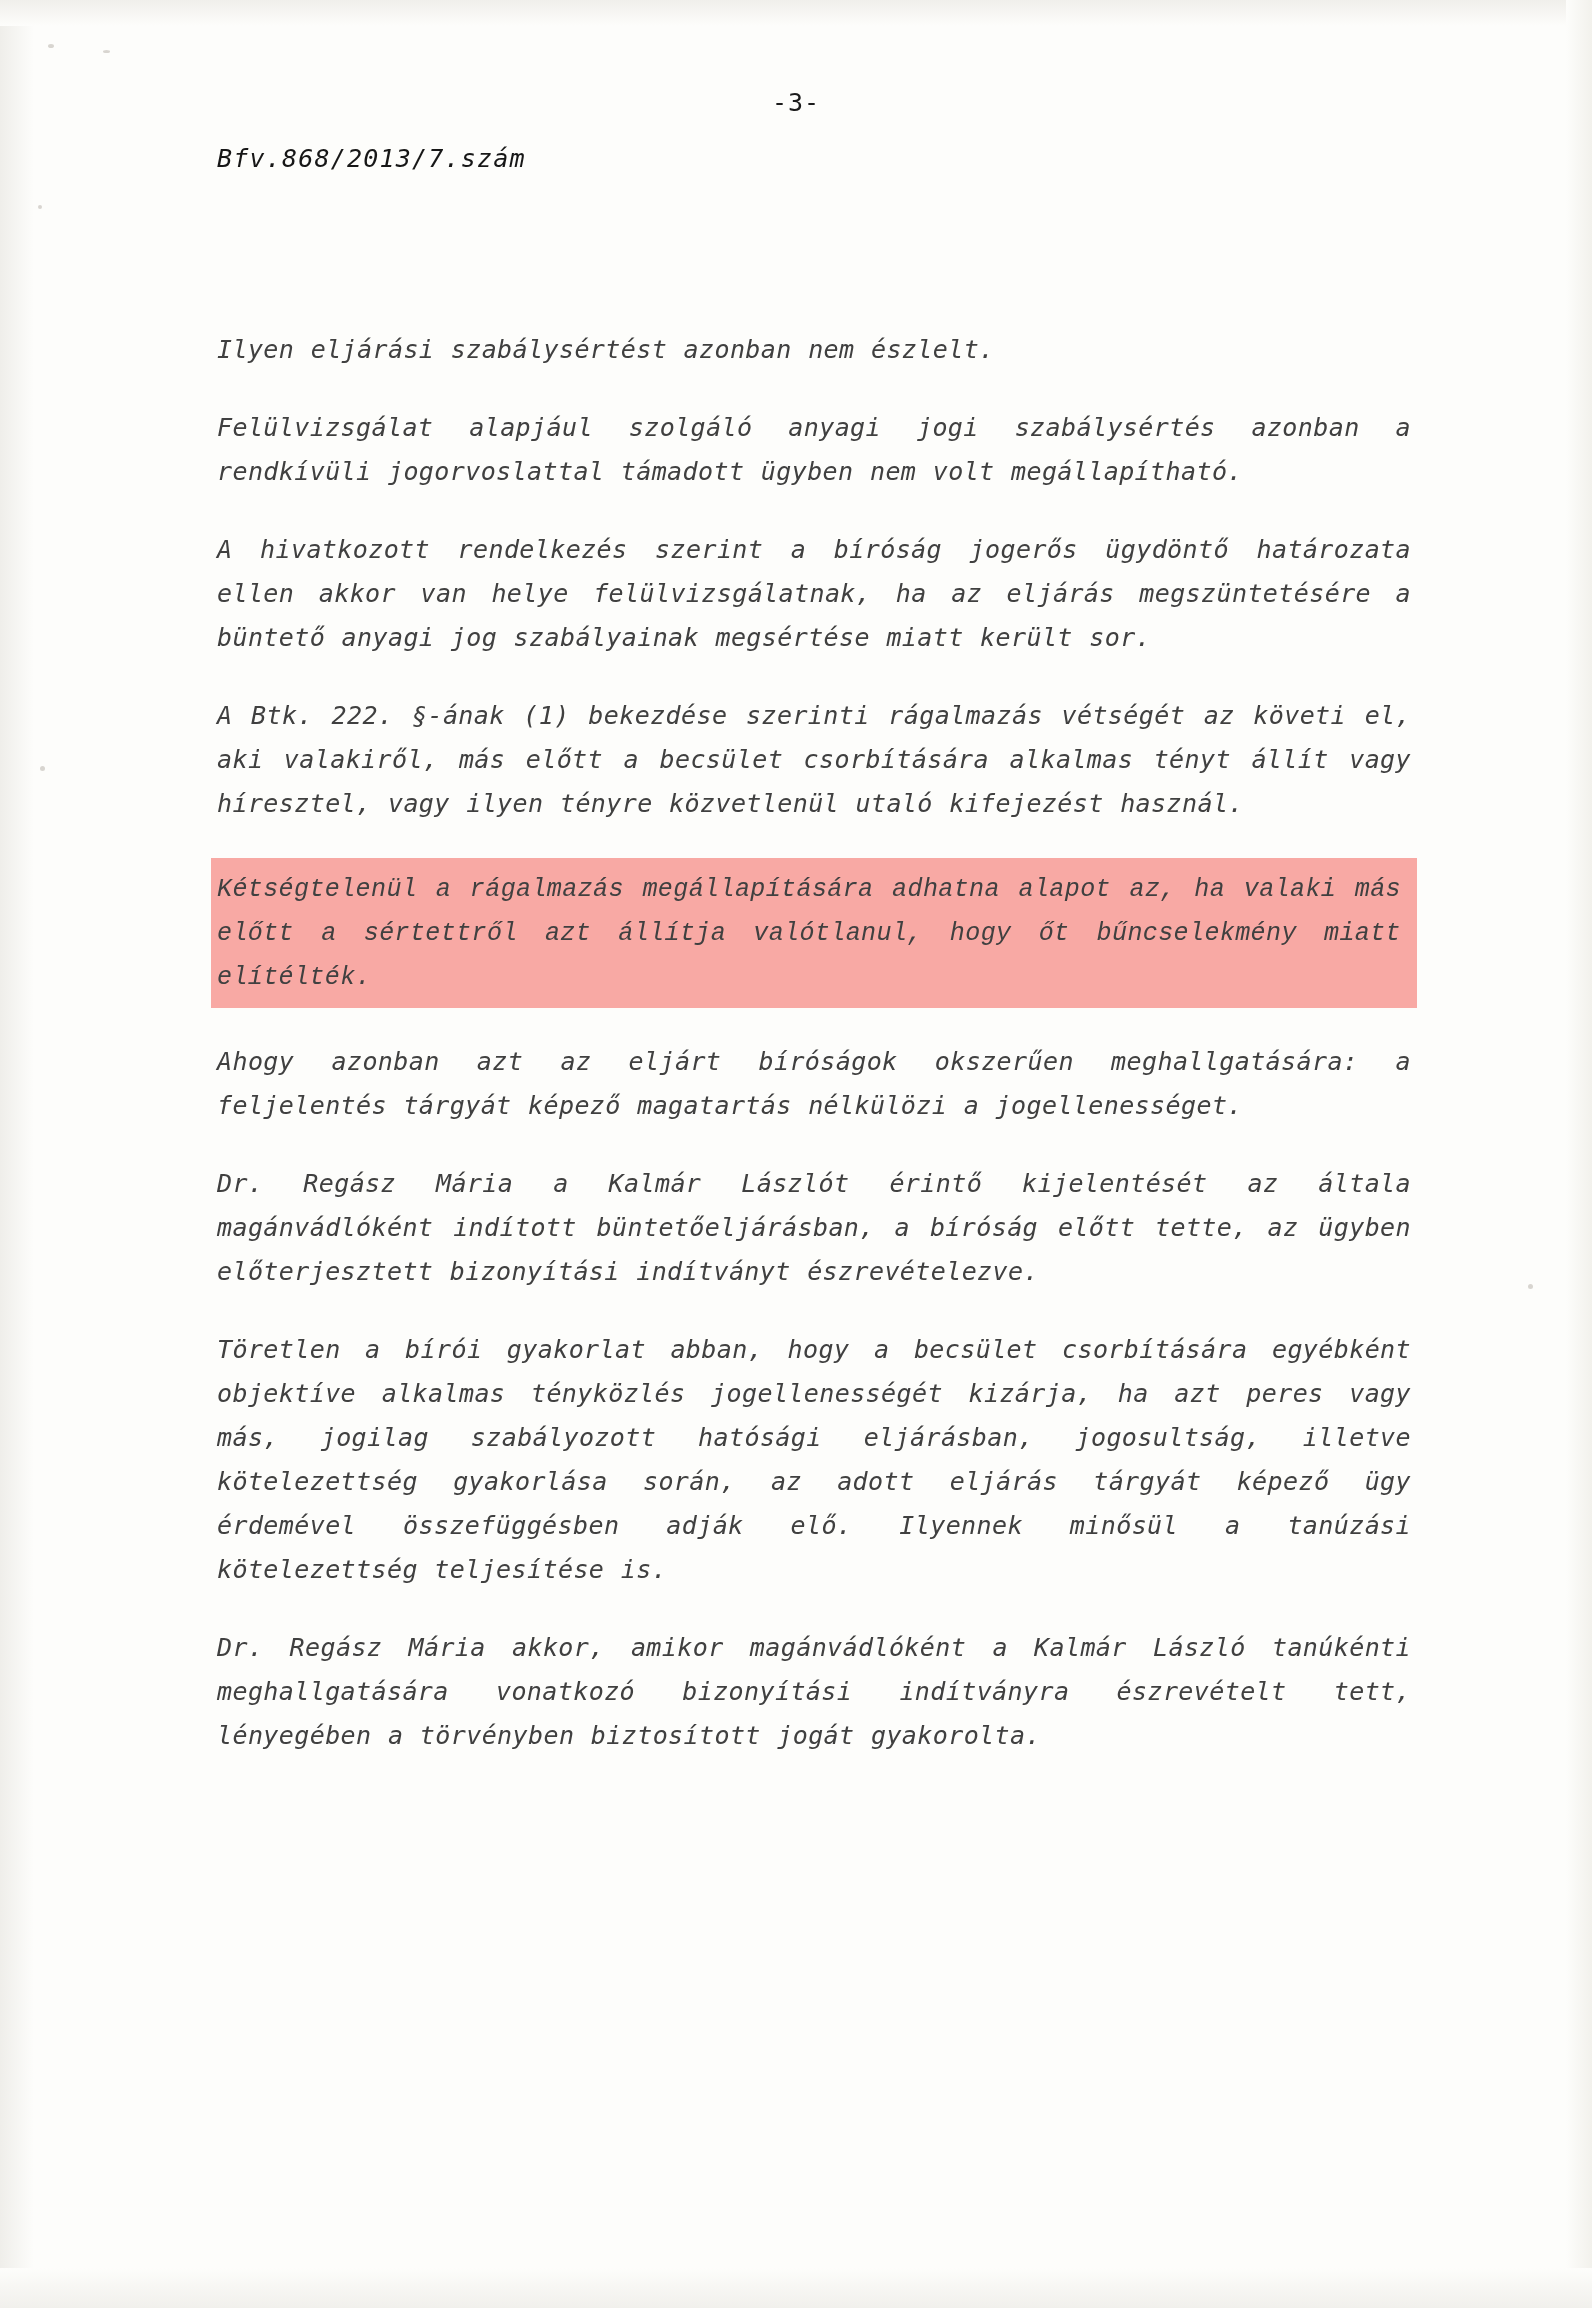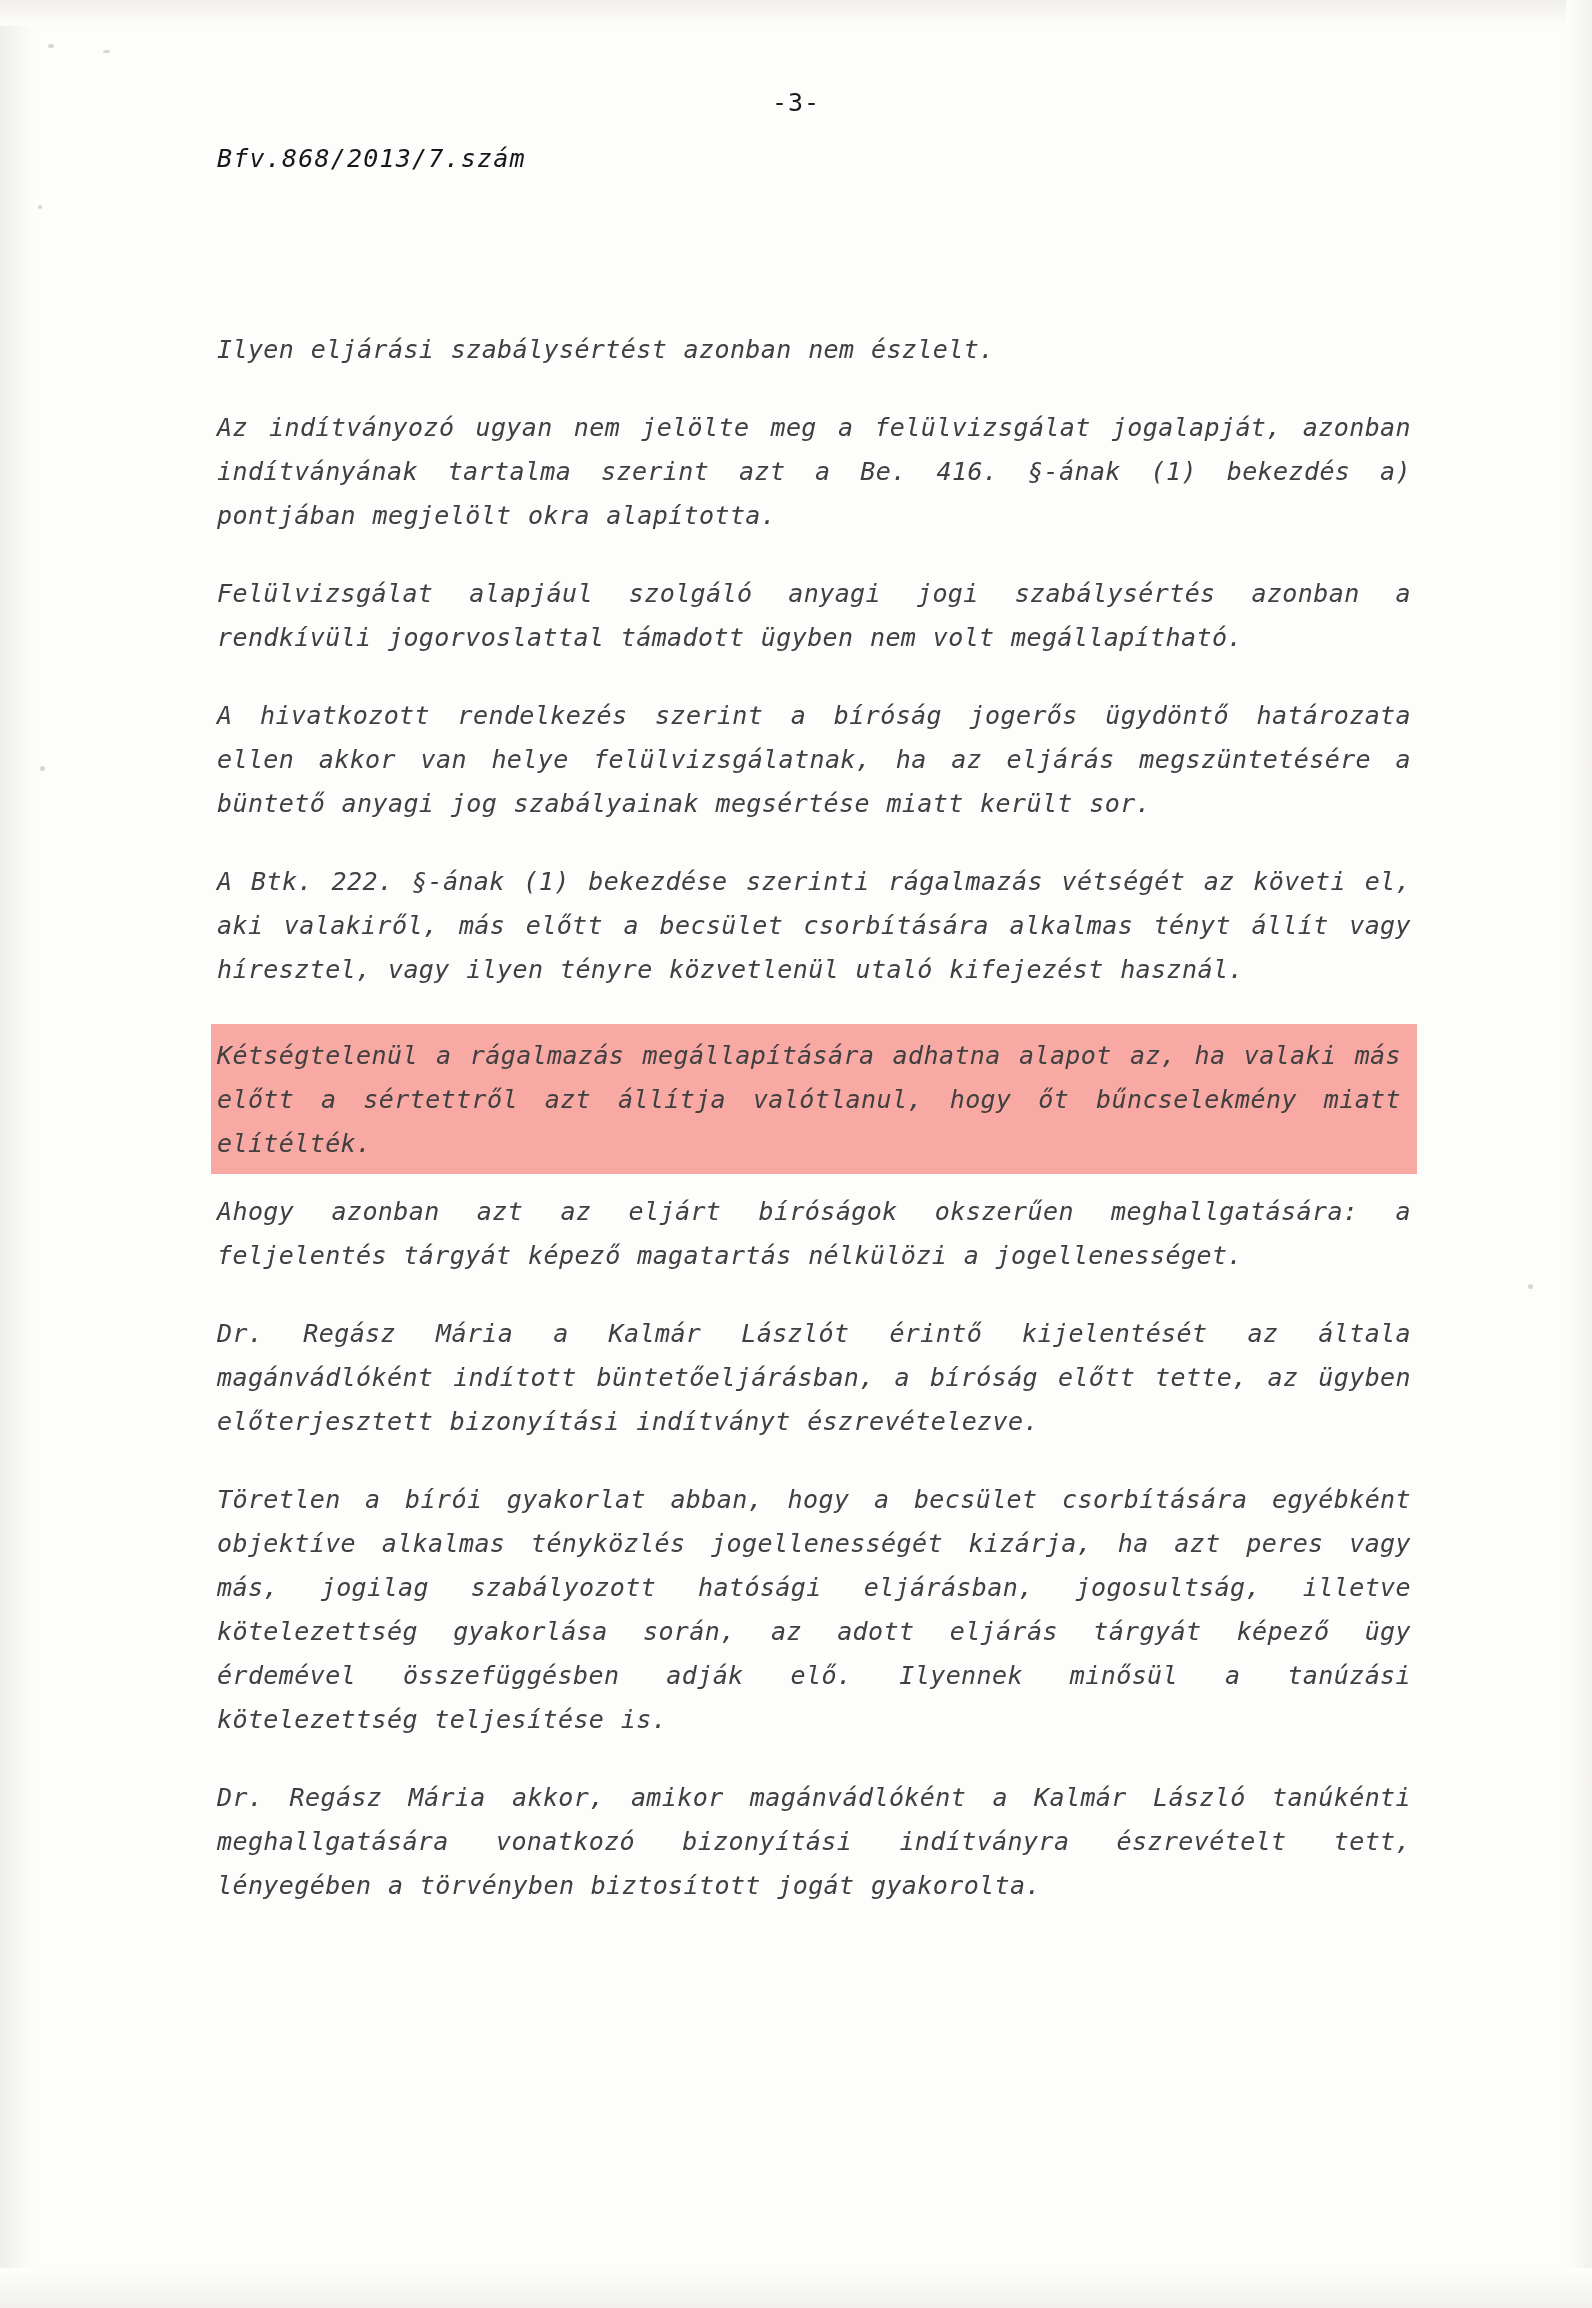--- a/index.html
+++ b/index.html
@@ -97,22 +97,23 @@
     letter-spacing: 0.4px;
     word-spacing: 1px;
   }
   p.para:last-child { margin-bottom: 4px; }
 
   p.para.nojust { text-align: left; }
 
   p.highlight {
     background: #f8a9a4;
     padding: 10px 16px 8px 6px;
-    margin: -2px -6px 16px -6px;
+    margin: -2px -6px 32px -6px;
     box-shadow: 0 0 0 0 transparent;
+    font-family: Liberation Mono, monospace;
   }
 </style>
 </head>
 <body>
 
 <div class="page">
 
   <div class="scan-edge-left"></div>
   <div class="scan-edge-top"></div>
   <div class="scan-edge-right"></div>
@@ -123,21 +124,20 @@
   <div class="speck" style="left:38px; top:205px; width:4px; height:4px;"></div>
   <div class="speck" style="left:40px; top:766px; width:5px; height:5px;"></div>
   <div class="speck" style="left:1528px; top:1284px; width:5px; height:5px;"></div>
 
   <div class="page-number">-3-</div>
 
   <div class="doc-ref">Bfv.868/2013/7.szám</div>
 
   <div class="body-block">
     <p class="para nojust">Ilyen eljárási szabálysértést azonban nem észlelt.</p>
-    <p class="para">Az indítványozó ugyan nem jelölte meg a felülvizsgálat jogalapját, azonban indítványának tartalma szerint azt a Be. 416. §-ának (1) bekezdés a) pontjában megjelölt okra alapította.</p>
     <p class="para">Felülvizsgálat alapjául szolgáló anyagi jogi szabálysértés azonban a rendkívüli jogorvoslattal támadott ügyben nem volt megállapítható.</p>
     <p class="para">A hivatkozott rendelkezés szerint a bíróság jogerős ügydöntő határozata ellen akkor van helye felülvizsgálatnak, ha az eljárás megszüntetésére a büntető anyagi jog szabályainak megsértése miatt került sor.</p>
     <p class="para">A Btk. 222. §-ának (1) bekezdése szerinti rágalmazás vétségét az követi el, aki valakiről, más előtt a becsület csorbítására alkalmas tényt állít vagy híresztel, vagy ilyen tényre közvetlenül utaló kifejezést használ.</p>
     <p class="para highlight" style="background: rgb(248, 169, 164);">Kétségtelenül a rágalmazás megállapítására adhatna alapot az, ha valaki más előtt a sértettről azt állítja valótlanul, hogy őt bűncselekmény miatt elítélték.</p>
     <p class="para">Ahogy azonban azt az eljárt bíróságok okszerűen meghallgatására: a feljelentés tárgyát képező magatartás nélkülözi a jogellenességet.</p>
     <p class="para">Dr. Regász Mária a Kalmár Lászlót érintő kijelentését az általa magánvádlóként indított büntetőeljárásban, a bíróság előtt tette, az ügyben előterjesztett bizonyítási indítványt észrevételezve.</p>
     <p class="para">Töretlen a bírói gyakorlat abban, hogy a becsület csorbítására egyébként objektíve alkalmas tényközlés jogellenességét kizárja, ha azt peres vagy más, jogilag szabályozott hatósági eljárásban, jogosultság, illetve kötelezettség gyakorlása során, az adott eljárás tárgyát képező ügy érdemével összefüggésben adják elő. Ilyennek minősül a tanúzási kötelezettség teljesítése is.</p>
     <p class="para">Dr. Regász Mária akkor, amikor magánvádlóként a Kalmár László tanúkénti meghallgatására vonatkozó bizonyítási indítványra észrevételt tett, lényegében a törvényben biztosított jogát gyakorolta.</p>
   </div>
 

